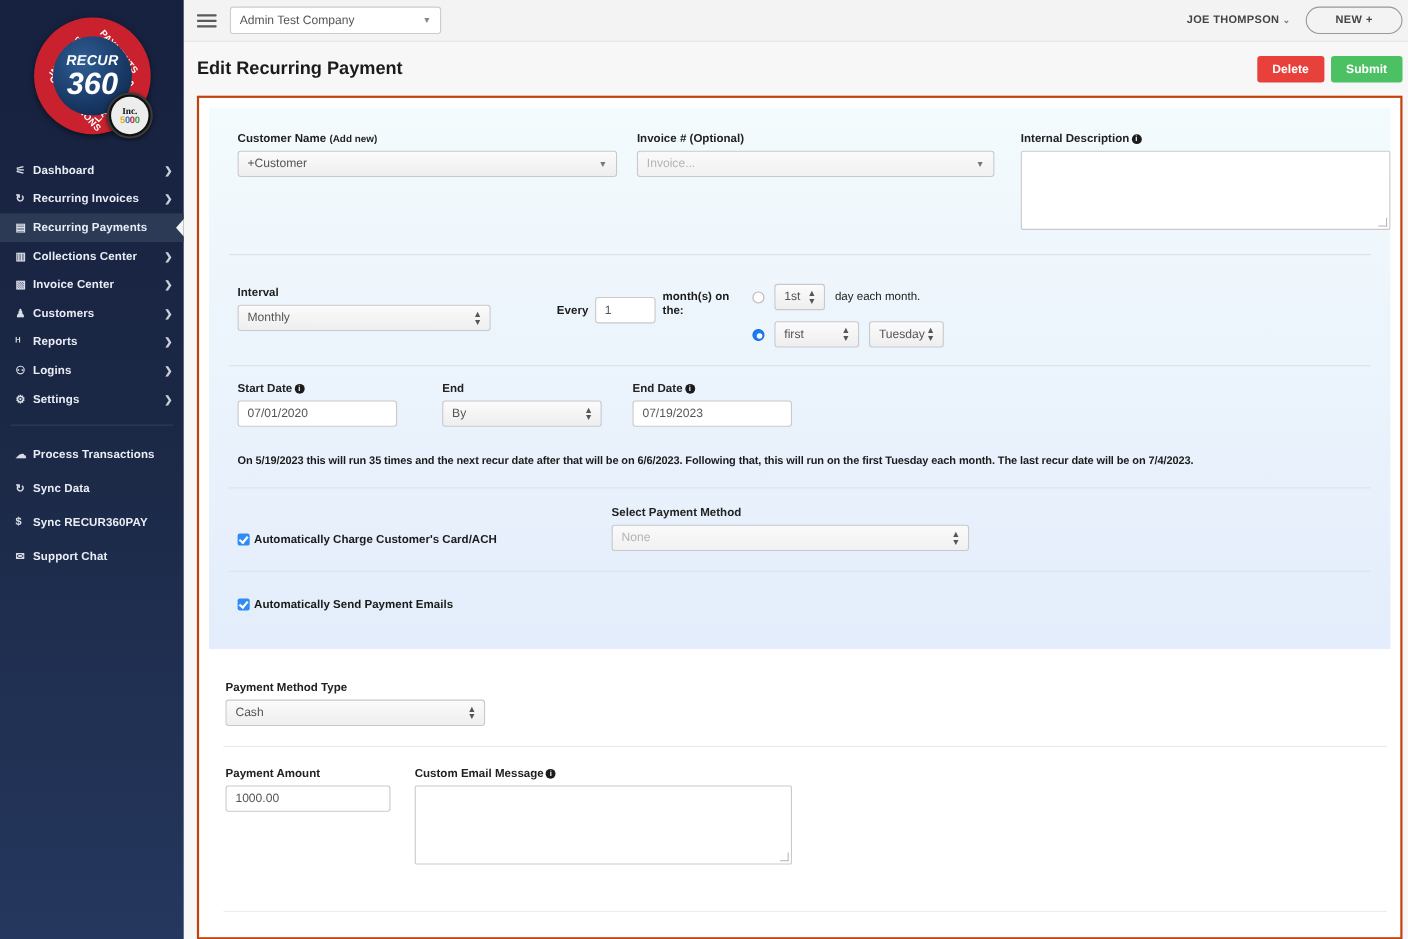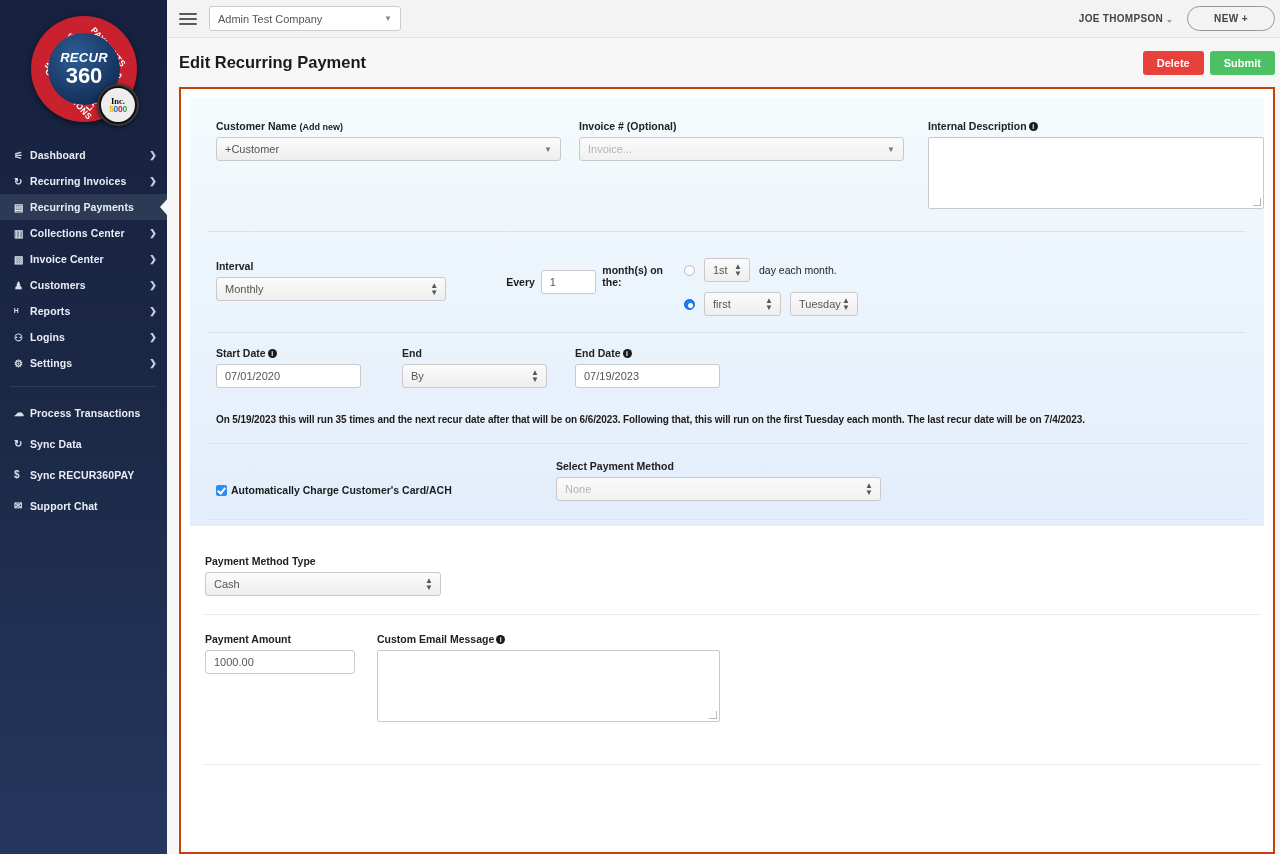--- a/index.html
+++ b/index.html
@@ -26,21 +26,21 @@
     box-shadow:0 2px 6px rgba(0,0,0,.5);
   }
   .logo .inner {
     position:absolute; left:17px; top:17px; width:72px; height:72px;
     border-radius:50%;
     background:radial-gradient(circle at 38% 32%, #2f5d94 0%, #14325c 70%, #0d2444 100%);
     display:flex; flex-direction:column; align-items:center; justify-content:center;
     color:#fff;
   }
   .logo .inner .l1 { font-size:13px; font-weight:bold; font-style:italic; letter-spacing:.3px; line-height:1; }
-  .logo .inner .l2 { font-size:22px; font-weight:bold; line-height:1.05; }
+  .logo .inner .l2 { font-size:28px; font-weight:bold; font-style:italic; line-height:1.05; }
   .logo .ring-text { position:absolute; inset:0; }
   .logo .ring-text span {
     position:absolute; color:#fff; font-size:8.5px; font-weight:bold; letter-spacing:.4px;
     transform-origin:center;
   }
   .rt-inv { left:7px; top:30px; transform:rotate(-52deg); }
   .rt-pay { right:4px; top:26px; transform:rotate(50deg); }
   .rt-col { left:5px; bottom:23px; transform:rotate(48deg); }
   .rt-late { right:8px; bottom:26px; transform:rotate(-48deg); }
   .inc-badge {
@@ -402,20 +402,25 @@
             <div class="field-label">Select Payment Method</div>
             <div class="sel placeholder">
               <span>None</span>
               <span class="arrow-ud">▲<br>▼</span>
             </div>
           </div>
         </div>
 
         <div class="divider"></div>
 
+        <div class="row" style="padding:24px 0 28px 26px;">
+          <label class="chk-label">
+            <span class="chk"></span><span>Automatically Send Payment Emails</span>
+          </label>
+        </div>
       </div>
 
       <div class="row" style="padding:20px 0 18px 24px;">
         <div style="width:236px;">
           <div class="field-label">Payment Method Type</div>
           <div class="sel">
             <span>Cash</span>
             <span class="arrow-ud">▲<br>▼</span>
           </div>
         </div>

